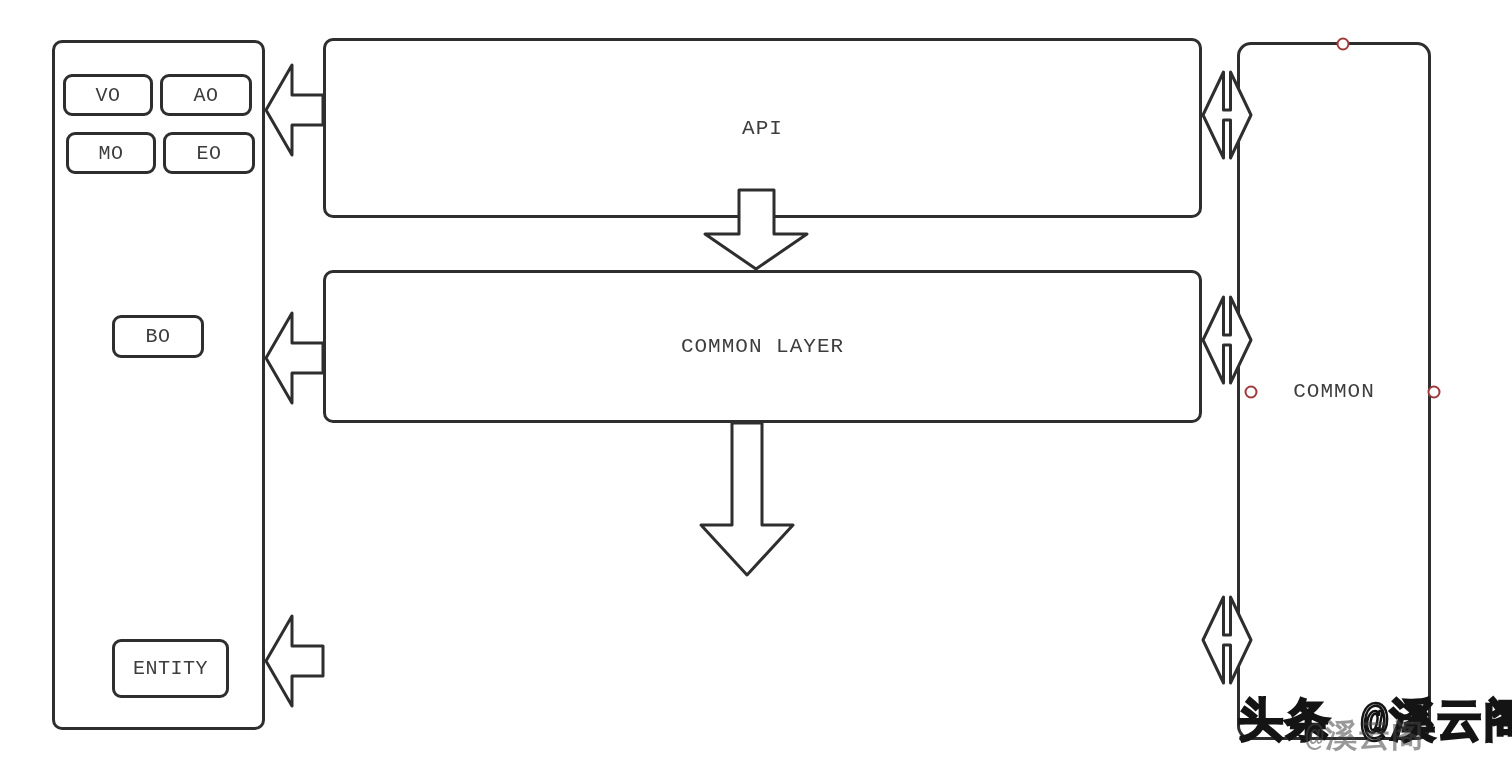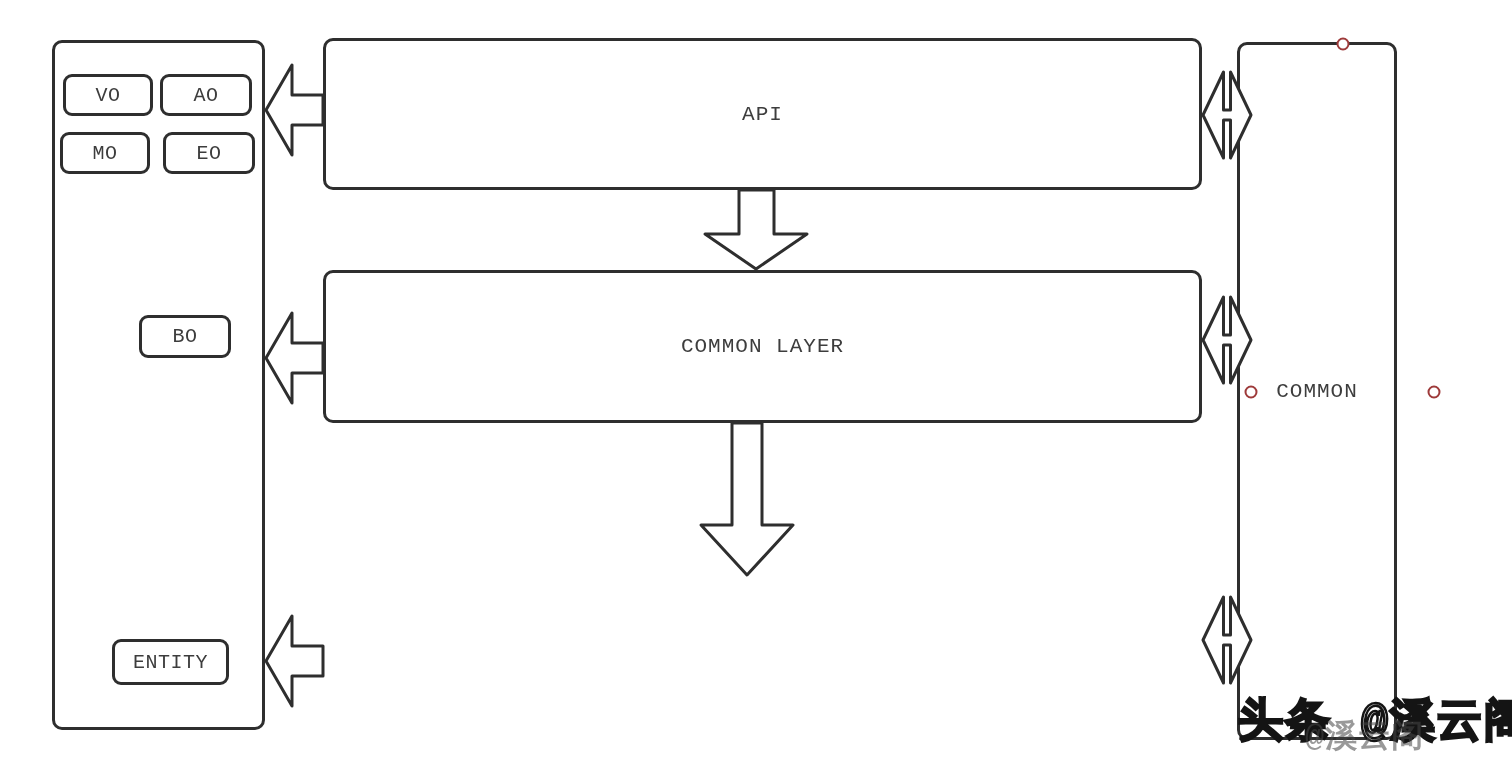--- a/index.html
+++ b/index.html
@@ -28,32 +28,32 @@
     color:#3d3d3d;
     white-space:nowrap;
   }
   .small{border-radius:9px;border-width:3px;}
   .small .lbl{font-size:20px;letter-spacing:0.5px;}
 
   
   .left-panel{left:52px;top:40px;width:213px;height:690px;border-radius:10px;}
   .vo-box{left:63px;top:74px;width:90px;height:42px;}
   .ao-box{left:160px;top:74px;width:92px;height:42px;}
-  .mo-box{left:60px;top:132px;width:90px;height:42px;}
+  .mo-box{left:66px;top:132px;width:90px;height:42px;}
   .eo-box{left:163px;top:132px;width:92px;height:42px;}
-  .bo-box{left:112px;top:315px;width:92px;height:43px;margin-left:27px;}
-  .entity-box{left:112px;top:639px;width:117px;height:46px;}
+  .bo-box{left:112px;top:315px;width:92px;height:43px;}
+  .entity-box{left:112px;top:639px;width:117px;height:59px;}
 
   
-  .api-box{left:323px;top:38px;width:879px;height:152px;}
+  .api-box{left:323px;top:38px;width:879px;height:180px;}
   .service-box{left:323px;top:270px;width:879px;height:153px;}
   .data-box{left:323px;top:578px;width:879px;height:152px;}
 
   
-  .common-box{left:1237px;top:42px;width:160px;height:698px;}
+  .common-box{left:1237px;top:42px;width:194px;height:698px;border-radius:14px;}
 
   svg.overlay{
     position:absolute;left:0;top:0;width:1512px;height:763px;
     pointer-events:none;
   }
   svg.overlay polygon{
     fill:#ffffff;
     stroke:#2e2e2e;
     stroke-width:3;
     stroke-linejoin:round;

